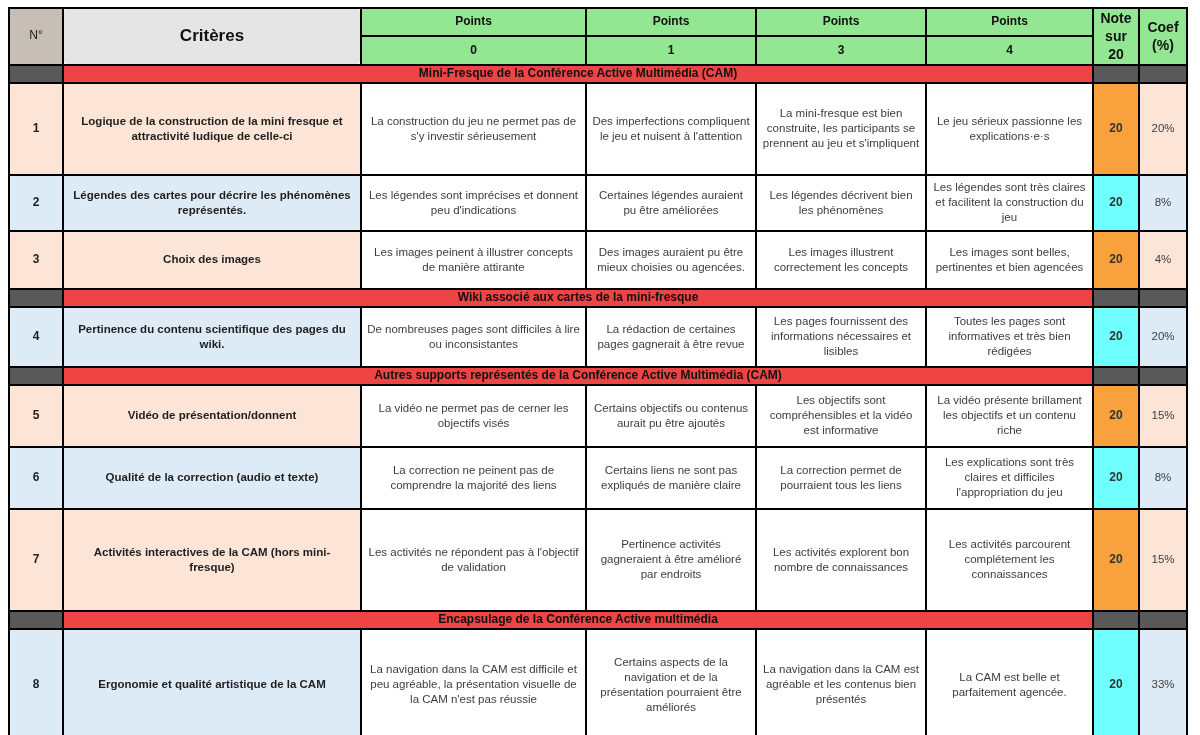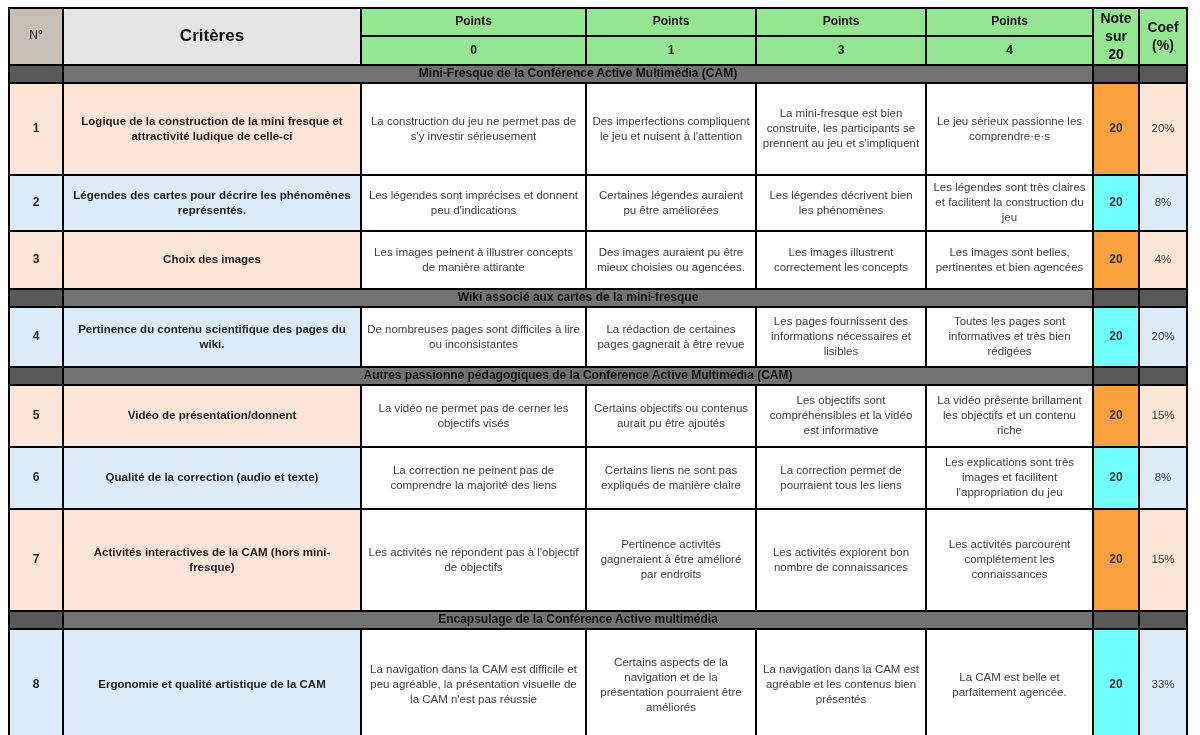--- a/index.html
+++ b/index.html
@@ -18,21 +18,21 @@
     word-wrap:break-word;
   }
   
   .hdr-num{background:#c7bfb5;color:#1a1a1a;font-size:12px;}
   .hdr-crit{background:#e5e5e5;color:#111;font-weight:bold;font-size:17px;border-radius:7px;}
   .hdr-points{background:#93e793;color:#111;font-weight:bold;font-size:12px;padding:0 4px;}
   .hdr-note{background:#93e793;color:#111;font-weight:bold;font-size:14px;padding:0 2px;}
   
   .section-row td{height:16px;padding:0 4px;}
   .cell-dark{background:#595959;}
-  .section-title{background:#737373;color:#111;font-weight:bold;font-size:12px;}
+  .section-title{background:#ef4444;color:#111;font-weight:bold;font-size:12px;}
   
   .num{font-weight:bold;color:#1f1f1f;font-size:12px;}
   .crit{font-weight:bold;color:#1f1f1f;font-size:11.5px;padding:1px 8px;}
   .peach{background:#fce4d6;}
   .blue{background:#ddebf7;}
   .desc{background:#ffffff;}
   .note-orange{background:#f9a13c;color:#333;}
   .note-cyan{background:#6ffffe;color:#333;}
   
   .total-row td{height:22px;}
@@ -78,21 +78,21 @@
           <td class="section-title" colspan="5">Mini-Fresque de la Conférence Active Multimédia (CAM)</td>
           <td class="cell-dark"></td>
           <td class="cell-dark"></td>
         </tr>
         <tr style="height: 92px;">
           <td class="num peach">1</td>
           <td class="crit peach">Logique de la construction de la mini fresque et attractivité ludique de celle-ci</td>
           <td class="desc">La construction du jeu ne permet pas de s'y investir sérieusement</td>
           <td class="desc">Des imperfections compliquent le jeu et nuisent à l'attention</td>
           <td class="desc">La mini-fresque est bien construite, les participants se prennent au jeu et s'impliquent</td>
-          <td class="desc">Le jeu sérieux passionne les comprendre·e·s</td>
+          <td class="desc">Le jeu sérieux passionne les explications·e·s</td>
           <td class="num note-orange">20</td>
           <td class="coef peach">20%</td>
         </tr>
         <tr style="height: 56px;">
           <td class="num blue">2</td>
           <td class="crit blue">Légendes des cartes pour décrire les phénomènes représentés.</td>
           <td class="desc">Les légendes sont imprécises et donnent peu d'indications</td>
           <td class="desc">Certaines légendes auraient pu être améliorées</td>
           <td class="desc">Les légendes décrivent bien les phénomènes</td>
           <td class="desc">Les légendes sont très claires et facilitent la construction du jeu</td>
@@ -120,48 +120,48 @@
           <td class="crit blue">Pertinence du contenu scientifique des pages du wiki.</td>
           <td class="desc">De nombreuses pages sont difficiles à lire ou inconsistantes</td>
           <td class="desc">La rédaction de certaines pages gagnerait à être revue</td>
           <td class="desc">Les pages fournissent des informations nécessaires et lisibles</td>
           <td class="desc">Toutes les pages sont informatives et très bien rédigées</td>
           <td class="num note-cyan">20</td>
           <td class="coef blue">20%</td>
         </tr>
         <tr class="section-row">
           <td class="cell-dark"></td>
-          <td class="section-title" colspan="5">Autres passionne pédagogiques de la Conférence Active Multimédia (CAM)</td>
+          <td class="section-title" colspan="5">Autres supports représentés de la Conférence Active Multimédia (CAM)</td>
           <td class="cell-dark"></td>
           <td class="cell-dark"></td>
         </tr>
         <tr style="height: 62px;">
           <td class="num peach">5</td>
           <td class="crit peach">Vidéo de présentation/donnent</td>
           <td class="desc">La vidéo ne permet pas de cerner les objectifs visés</td>
           <td class="desc">Certains objectifs ou contenus aurait pu être ajoutés</td>
           <td class="desc">Les objectifs sont compréhensibles et la vidéo est informative</td>
           <td class="desc">La vidéo présente brillament les objectifs et un contenu riche</td>
           <td class="num note-orange">20</td>
           <td class="coef peach">15%</td>
         </tr>
         <tr style="height: 62px;">
           <td class="num blue">6</td>
           <td class="crit blue">Qualité de la correction (audio et texte)</td>
           <td class="desc">La correction ne peinent pas de comprendre la majorité des liens</td>
           <td class="desc">Certains liens ne sont pas expliqués de manière claire</td>
           <td class="desc">La correction permet de pourraient tous les liens</td>
-          <td class="desc">Les explications sont très images et facilitent l'appropriation du jeu</td>
+          <td class="desc">Les explications sont très claires et difficiles l'appropriation du jeu</td>
           <td class="num note-cyan">20</td>
           <td class="coef blue">8%</td>
         </tr>
         <tr style="height: 102px;">
           <td class="num peach">7</td>
           <td class="crit peach">Activités interactives de la CAM (hors mini-fresque)</td>
-          <td class="desc">Les activités ne répondent pas à l'objectif de objectifs</td>
+          <td class="desc">Les activités ne répondent pas à l'objectif de validation</td>
           <td class="desc">Pertinence activités gagneraient à être amélioré par endroits</td>
           <td class="desc">Les activités explorent bon nombre de connaissances</td>
           <td class="desc">Les activités parcourent complétement les connaissances</td>
           <td class="num note-orange">20</td>
           <td class="coef peach">15%</td>
         </tr>
         <tr class="section-row">
           <td class="cell-dark"></td>
           <td class="section-title" colspan="5">Encapsulage de la Conférence Active multimédia</td>
           <td class="cell-dark"></td>

